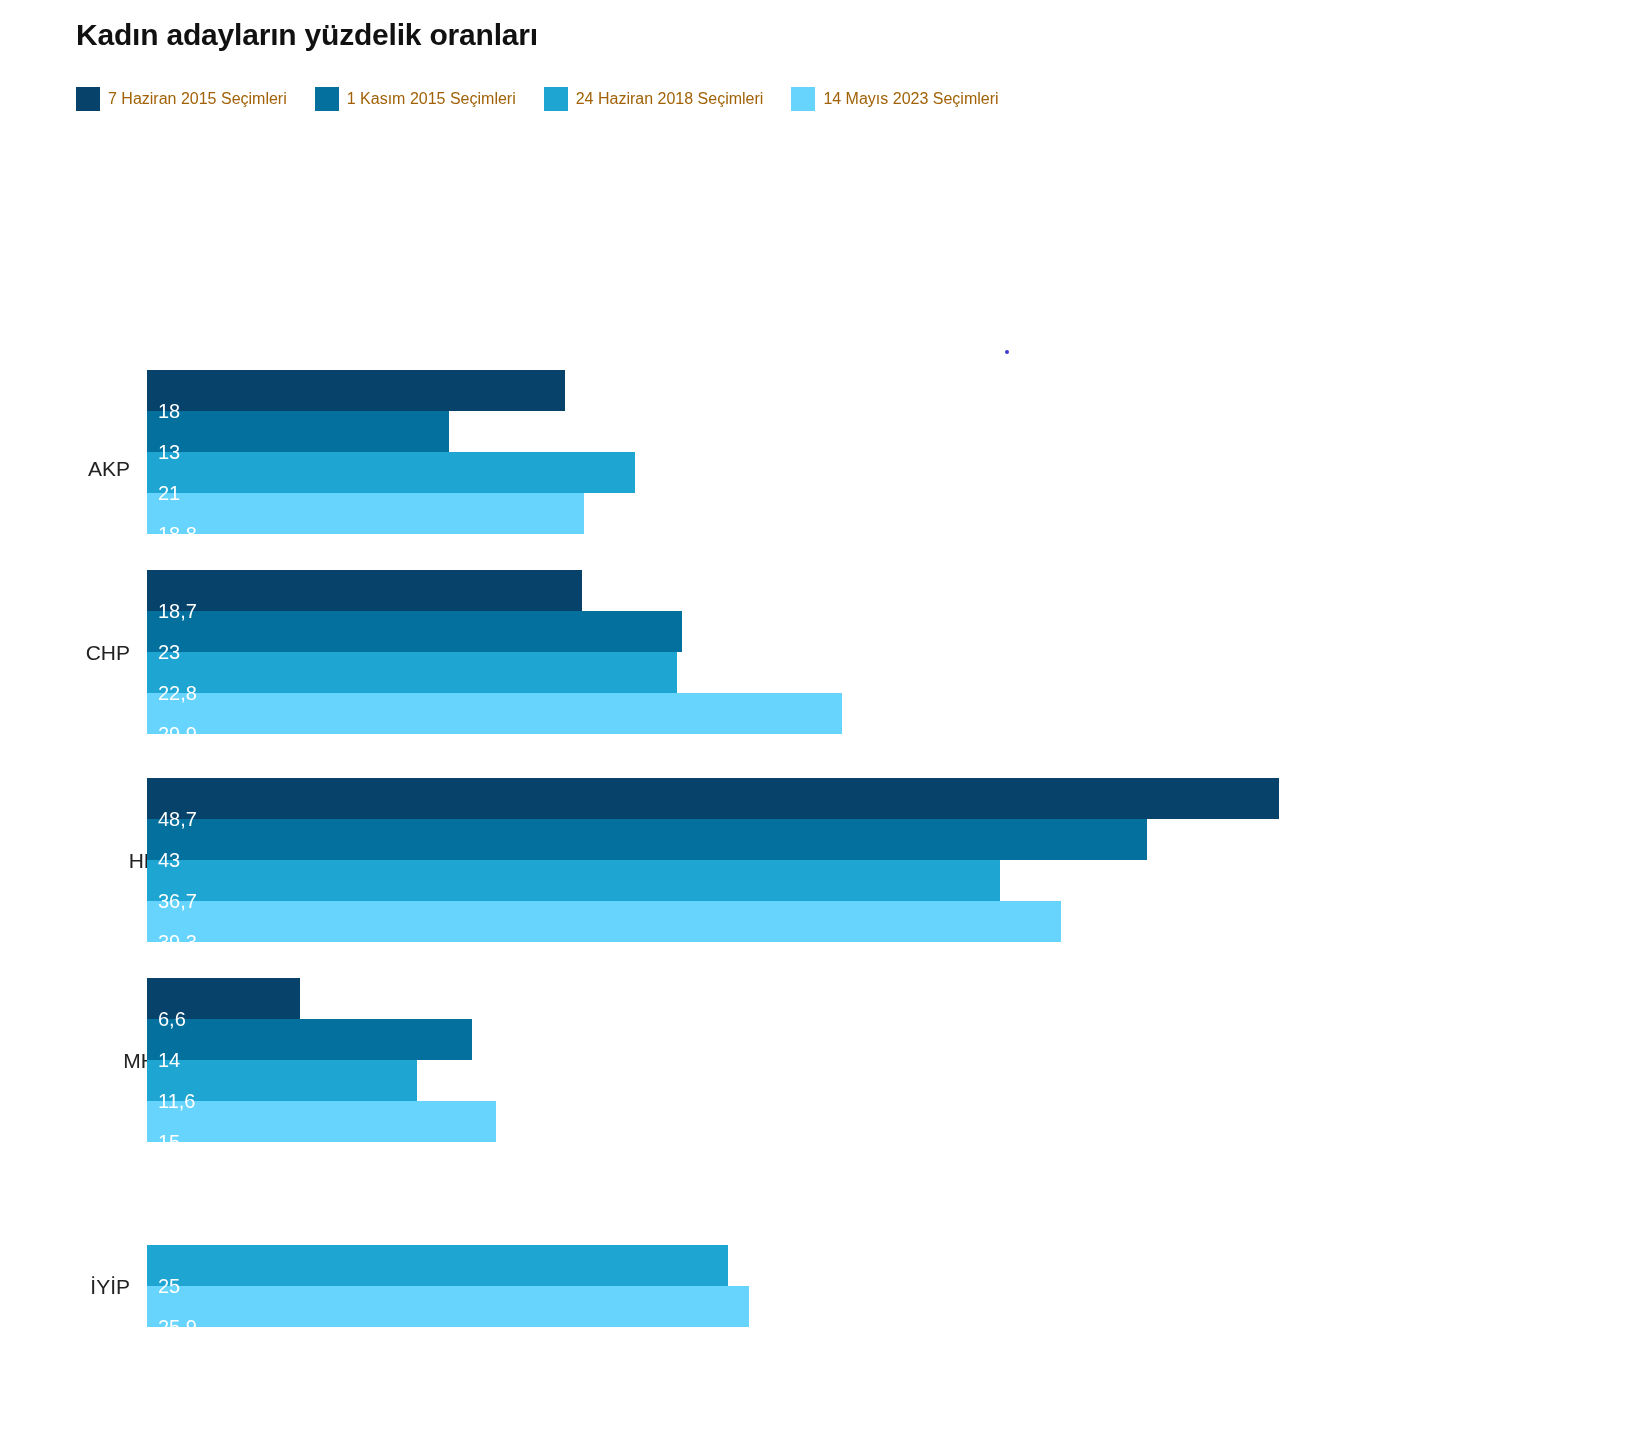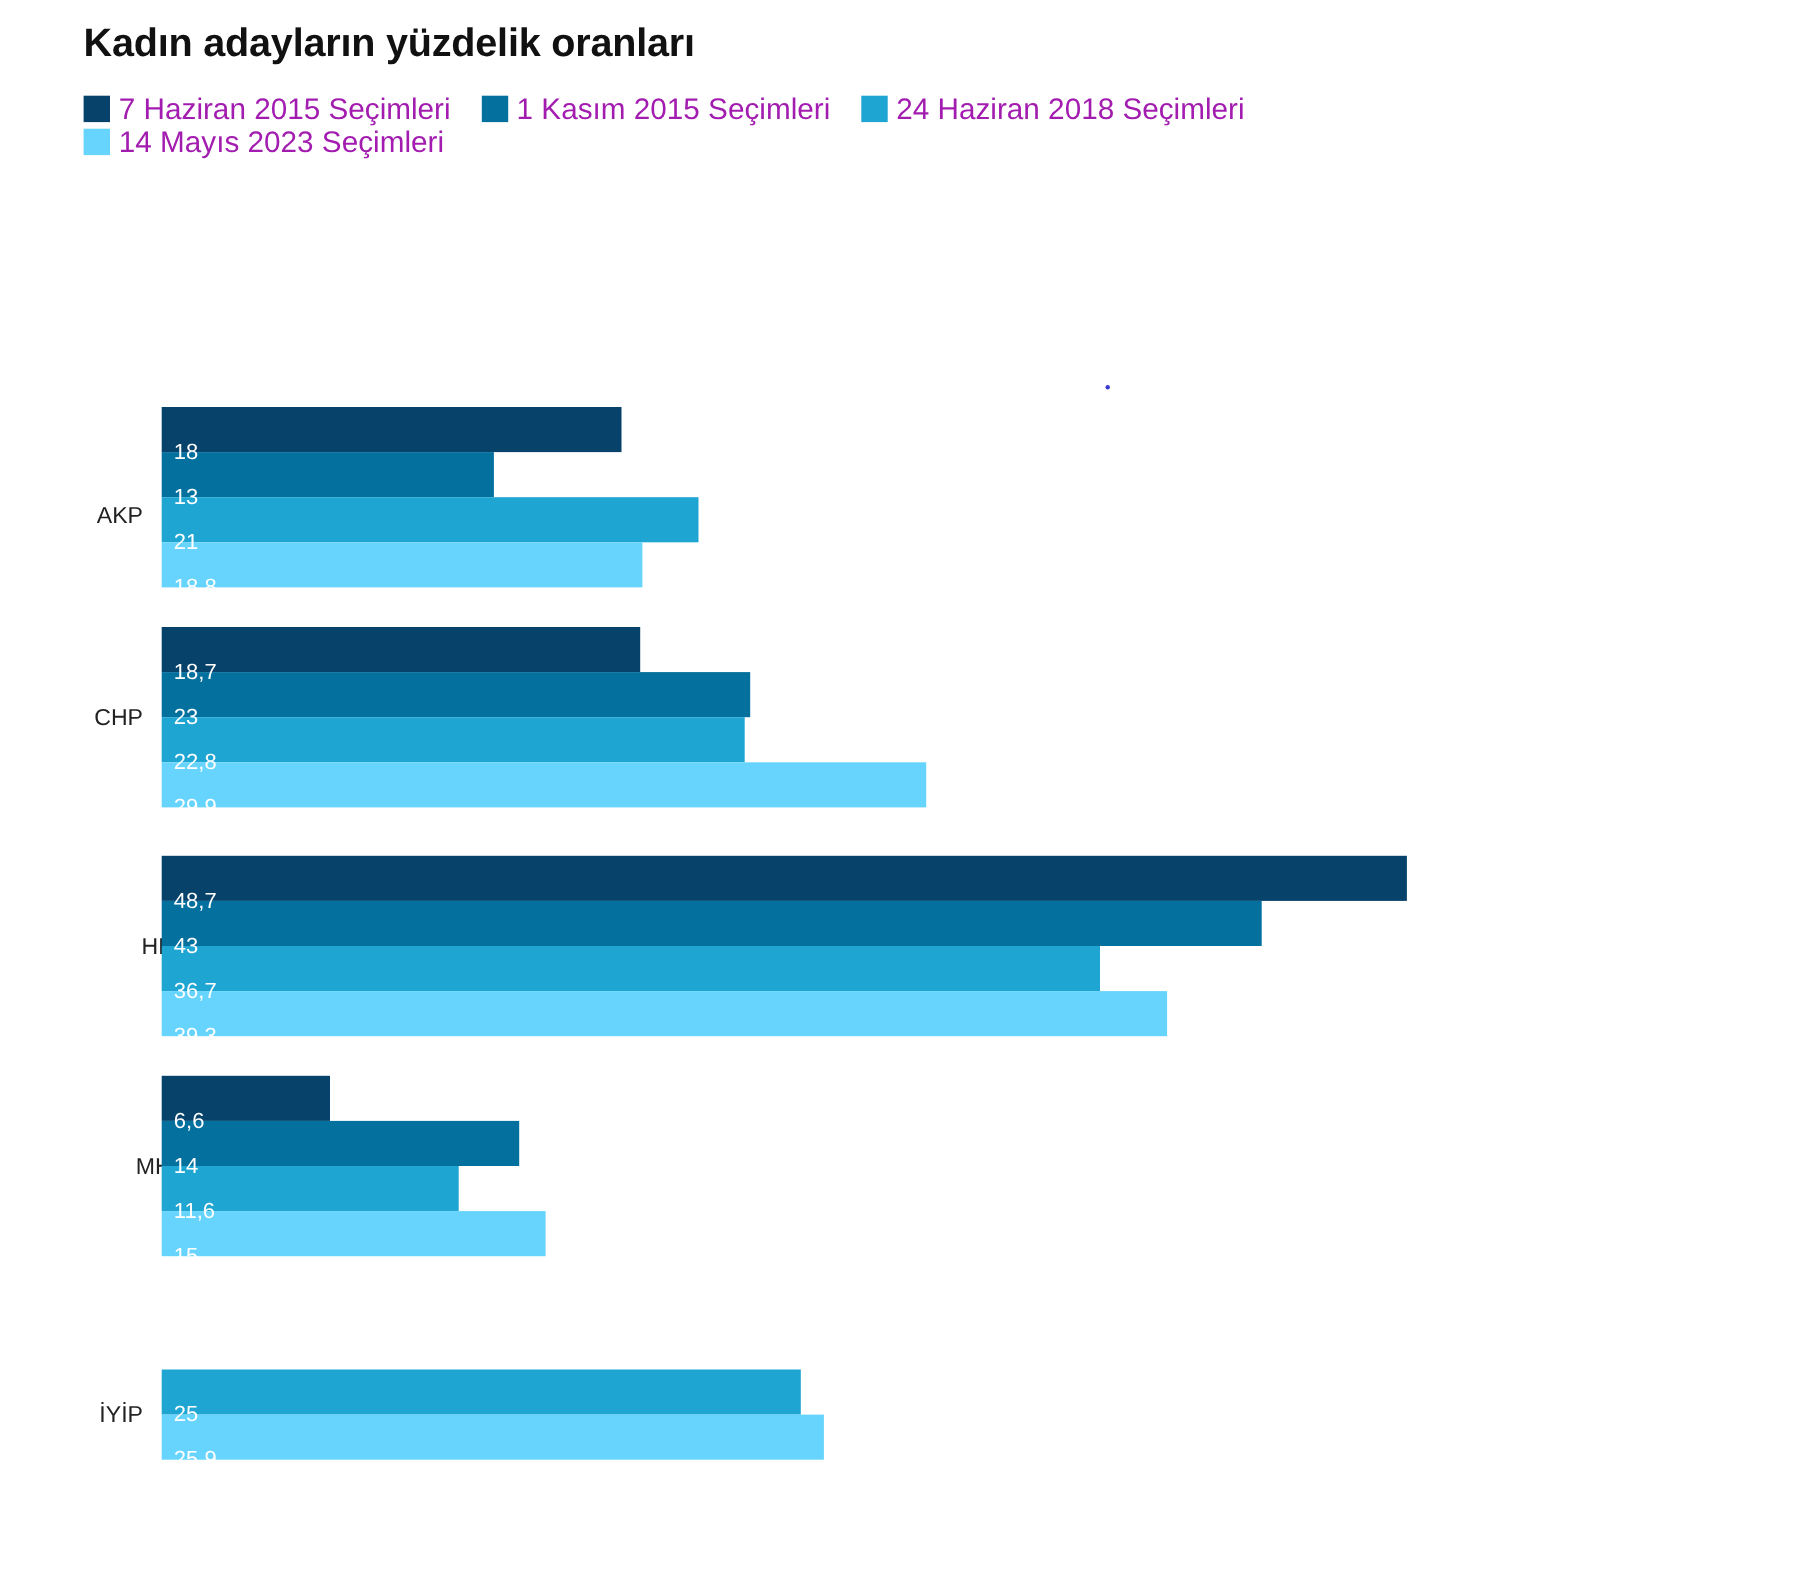--- a/index.html
+++ b/index.html
@@ -21,39 +21,39 @@
     width: 1641px;
     height: 1429px;
     padding: 0;
   }
 
   
   .chart-title {
     position: absolute;
     left: 76px;
     top: 18px;
-    font-size: 36px;
+    font-size: 30px;
     font-weight: bold;
     letter-spacing: -0.2px;
     color: #111111;
     white-space: nowrap;
   }
 
   
   .legend {
     position: absolute;
     left: 76px;
     top: 84px;
     width: 1140px;
     display: flex;
     flex-wrap: wrap;
     align-items: flex-start;
-    font-size: 27px;
+    font-size: 16px;
     line-height: 30px;
-    color: #a21caf;
+    color: #a16207;
   }
   .legend-item {
     display: inline-flex;
     align-items: center;
     margin-right: 28px;
     white-space: nowrap;
   }
   .legend-swatch {
     width: 24px;
     height: 24px;

